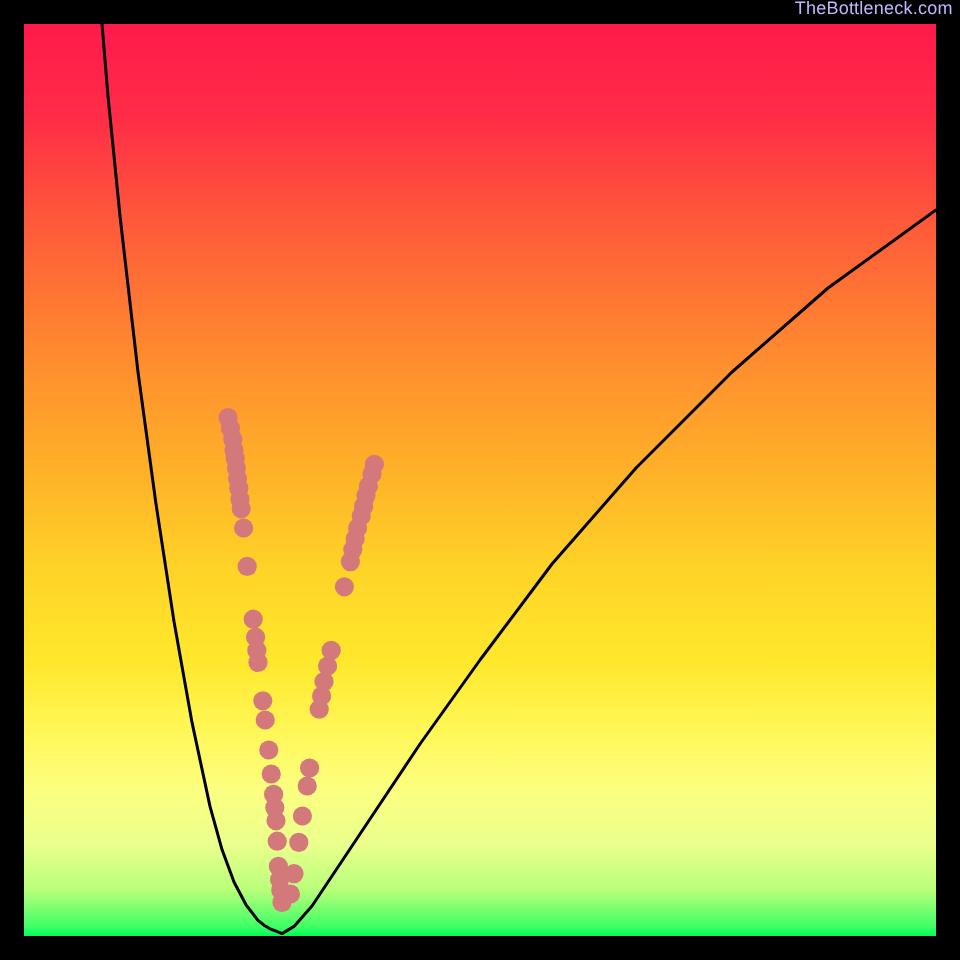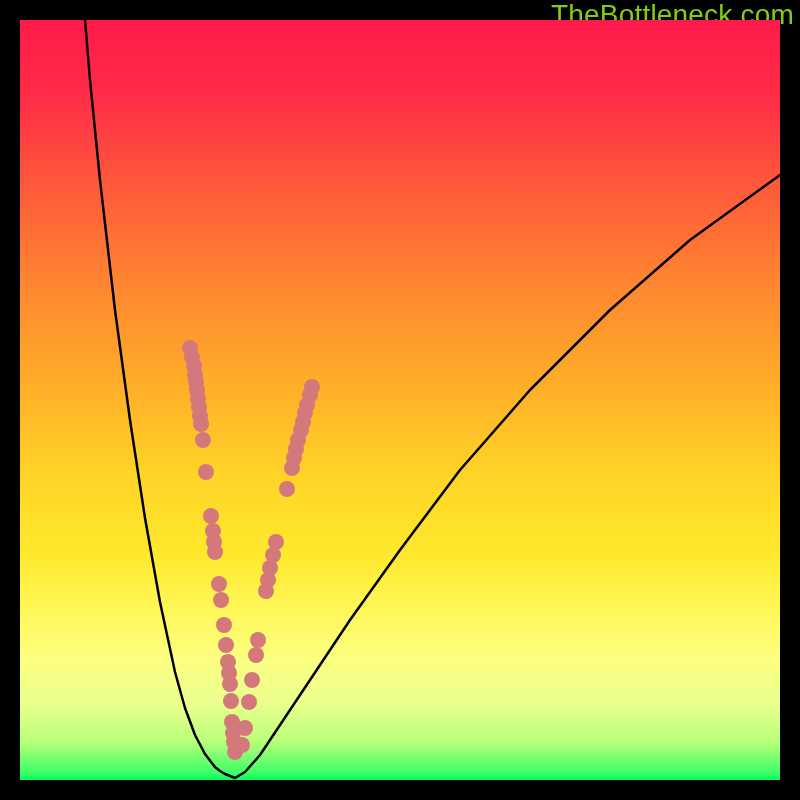--- a/index.html
+++ b/index.html
@@ -45,22 +45,22 @@
     );
   }
   .curve-svg {
     position: absolute;
     inset: 0;
   }
   .watermark {
     position: absolute;
     top: -1px;
     right: 6px;
-    color: #84cc16;
-    font-size: 28px;
+    color: #c4b5fd;
+    font-size: 15px;
     font-weight: 400;
     letter-spacing: 0.2px;
     user-select: none;
   }
 </style>
 </head>
 <body>
 
 <div class="canvas">
   <div class="watermark">TheBottleneck.com</div>

